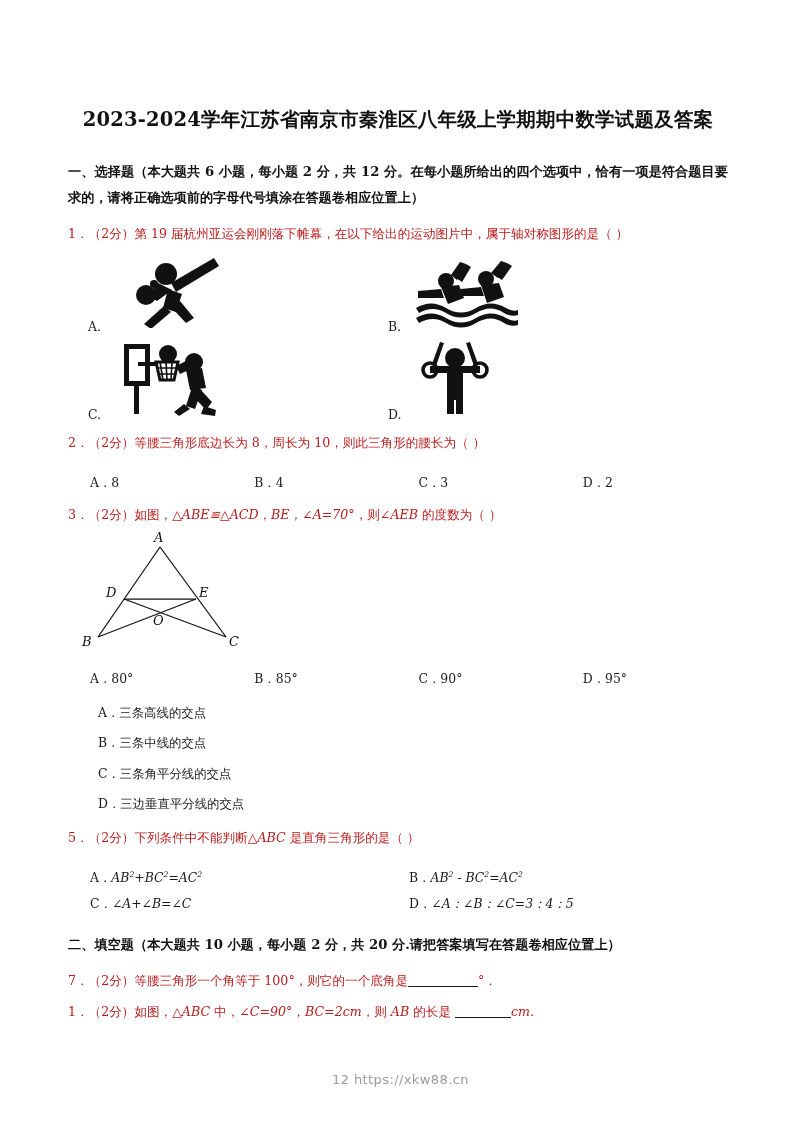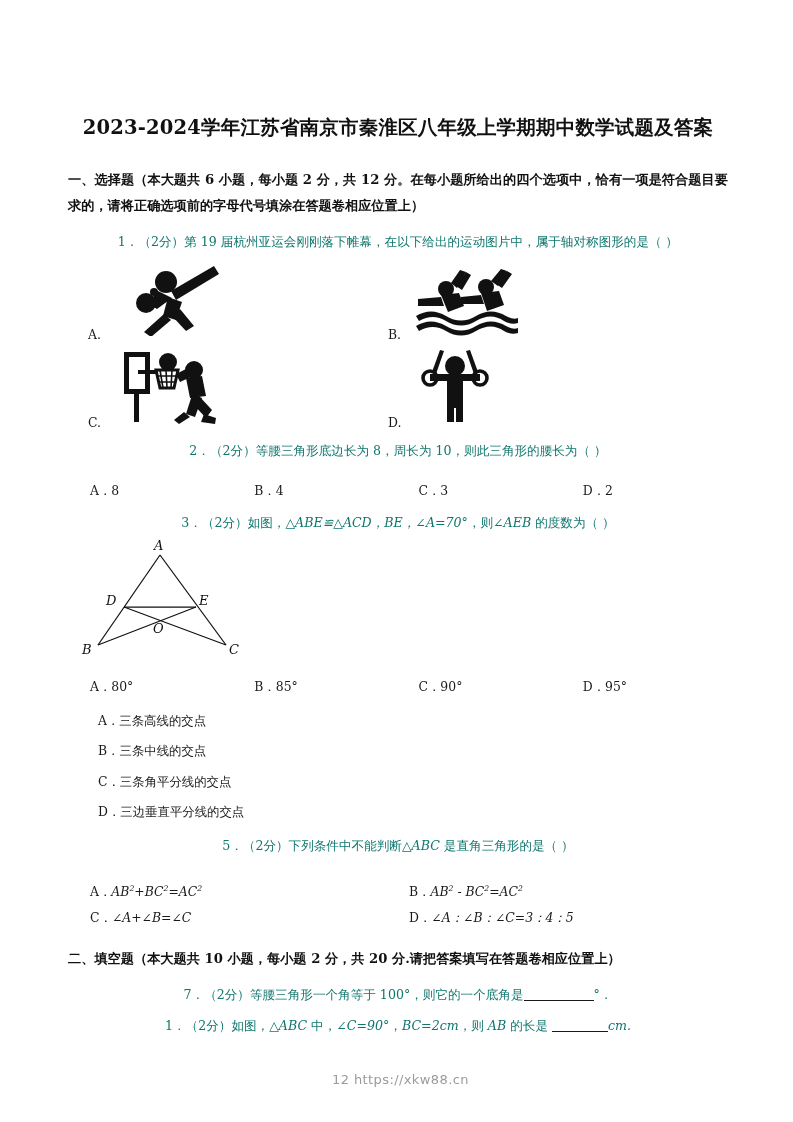--- a/index.html
+++ b/index.html
@@ -18,21 +18,21 @@
   .page {
     position: absolute;
     top: 0; left: 0;
     width: 793px;
     height: 1122px;
     background: #fff;
   }
   .content {
     position: absolute;
     left: 68px;
-    top: 113px;
+    top: 105px;
     width: 660px;
   }
 
   
   .doc-title {
     font-size: 19.5px;
     font-weight: bold;
     line-height: 1.55;
     text-align: center;
     letter-spacing: 0.2px;
@@ -51,22 +51,22 @@
     text-align: justify;
   }
 
   
   .question {
     margin: 0 0 6px 0;
   }
   .q-stem {
     font-size: 12.6px;
     line-height: 2.0;
-    color: #0f766e;
-    text-align: center;
+    color: #b91c1c;
+    text-align: left;
   }
   .q-stem .blank {
     display: inline-block;
     width: 70px;
     border-bottom: 1px solid #1a1a1a;
     vertical-align: -2px;
   }
   .q-stem .blank-short {
     display: inline-block;
     width: 56px;
@@ -85,21 +85,21 @@
   }
   .opts-row .opt { width: 158px; }
 
   
   .opts-grid {
     display: flex;
     flex-wrap: wrap;
     font-size: 12.4px;
     line-height: 2.15;
     padding-left: 22px;
-    margin-top: 20px;
+    margin-top: 14px;
   }
   .opts-grid .opt { width: 50%; box-sizing: border-box; }
 
   
   .opts-col {
     font-size: 12.4px;
     line-height: 2.45;
     padding-left: 30px;
     margin-top: 2px;
   }

